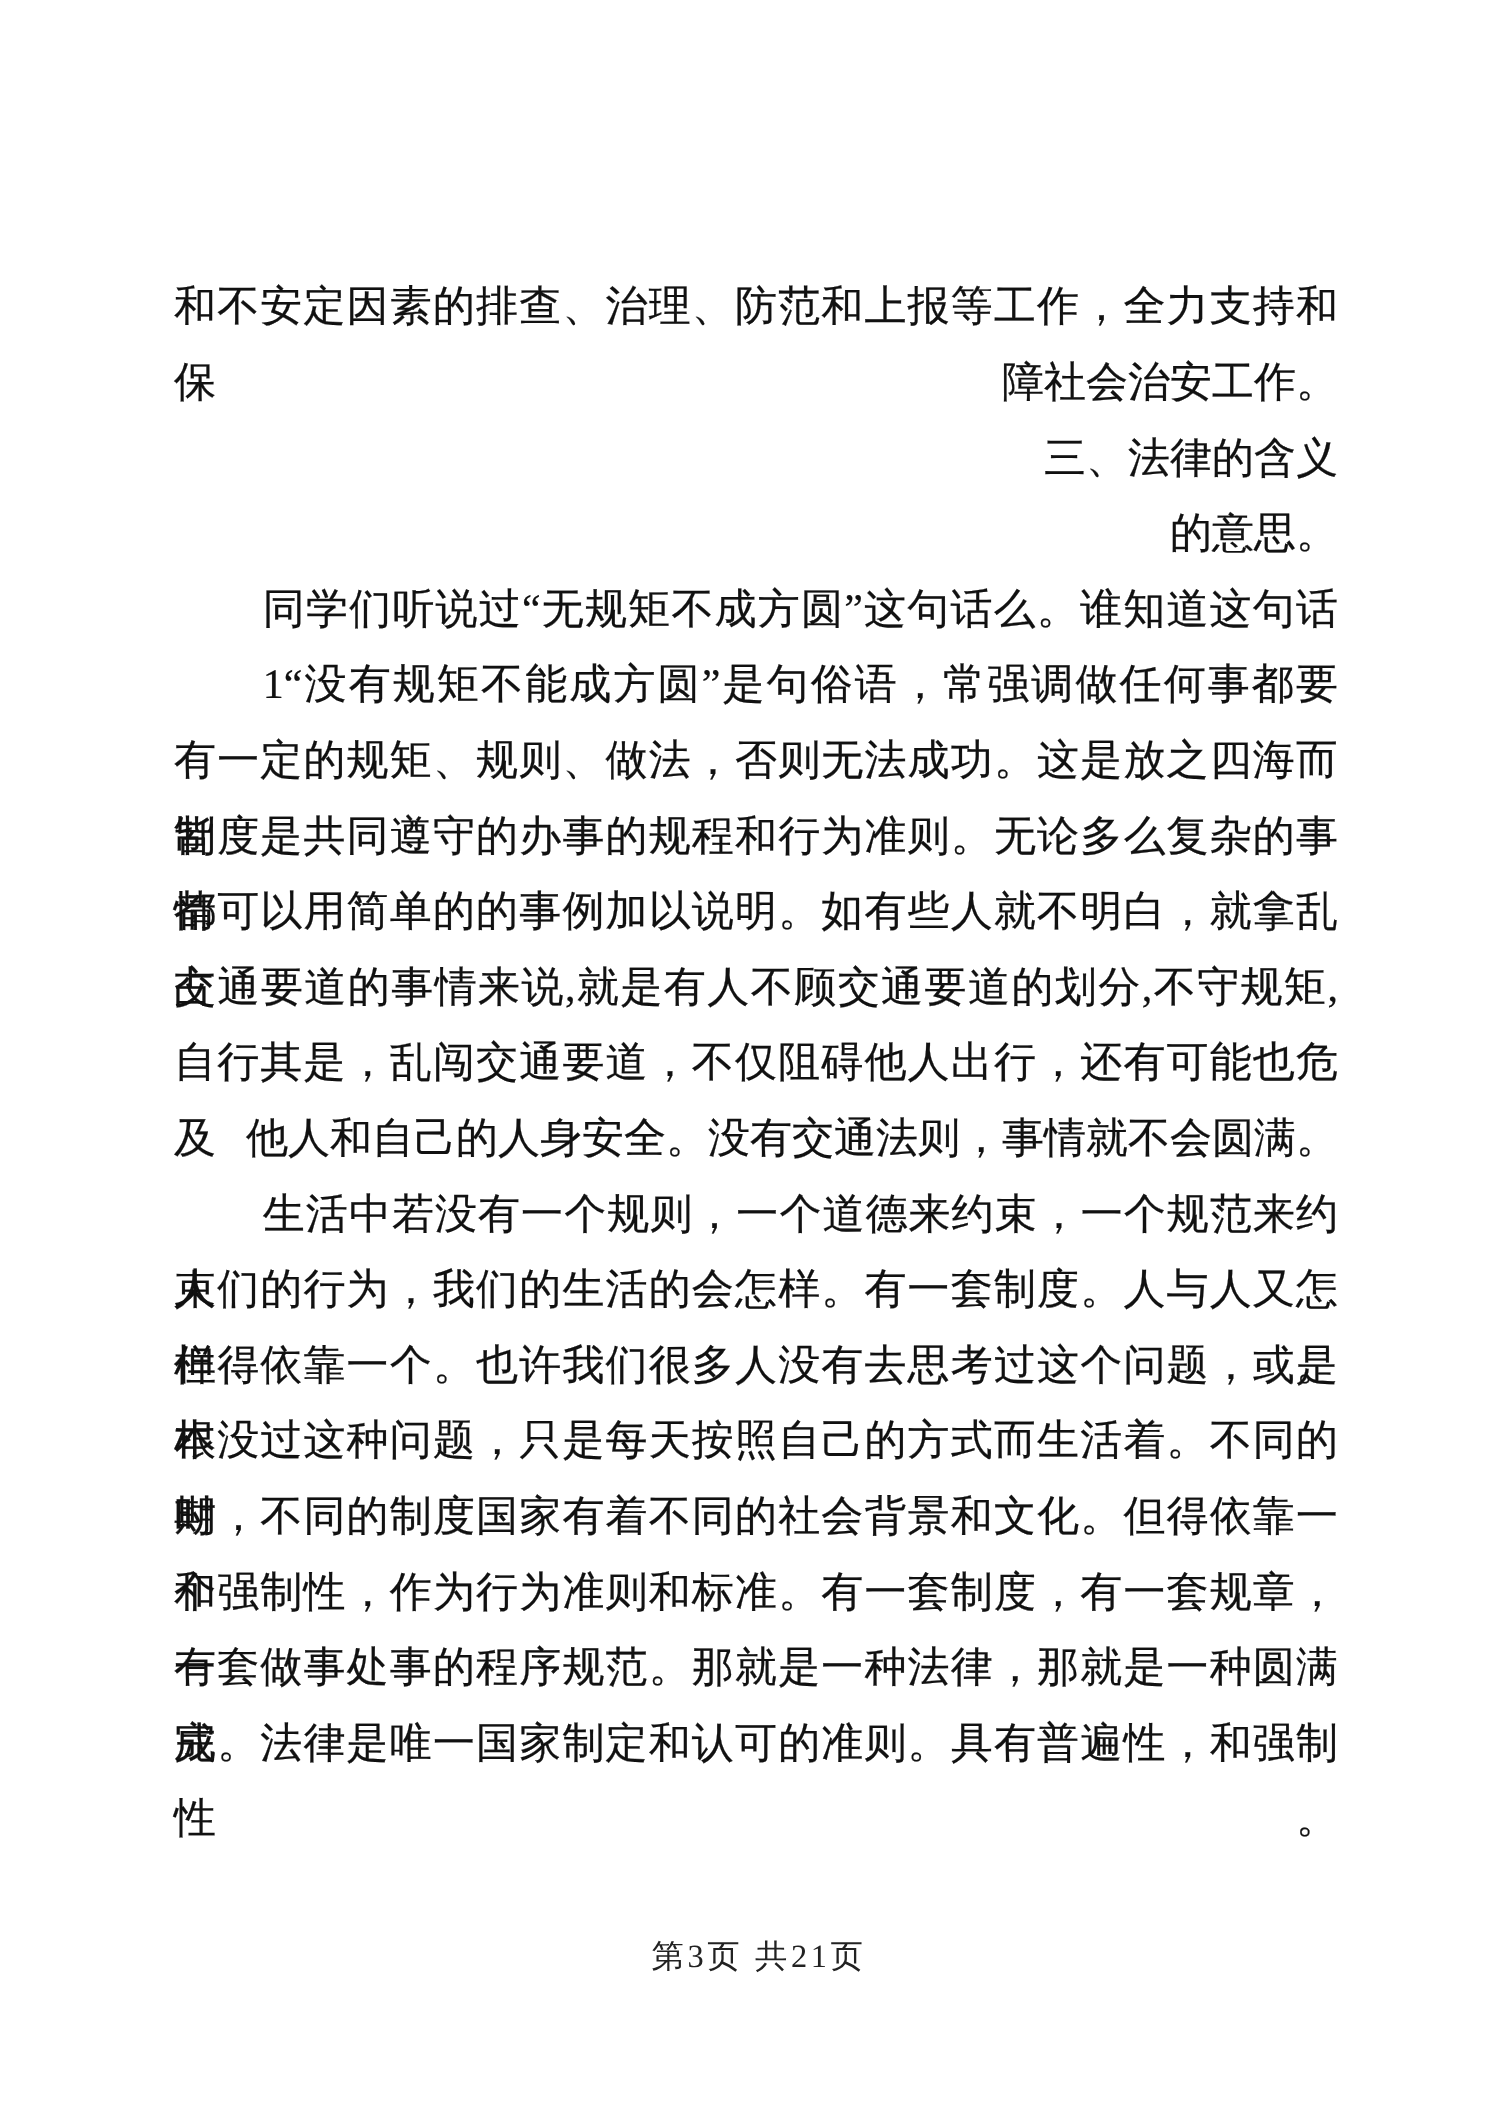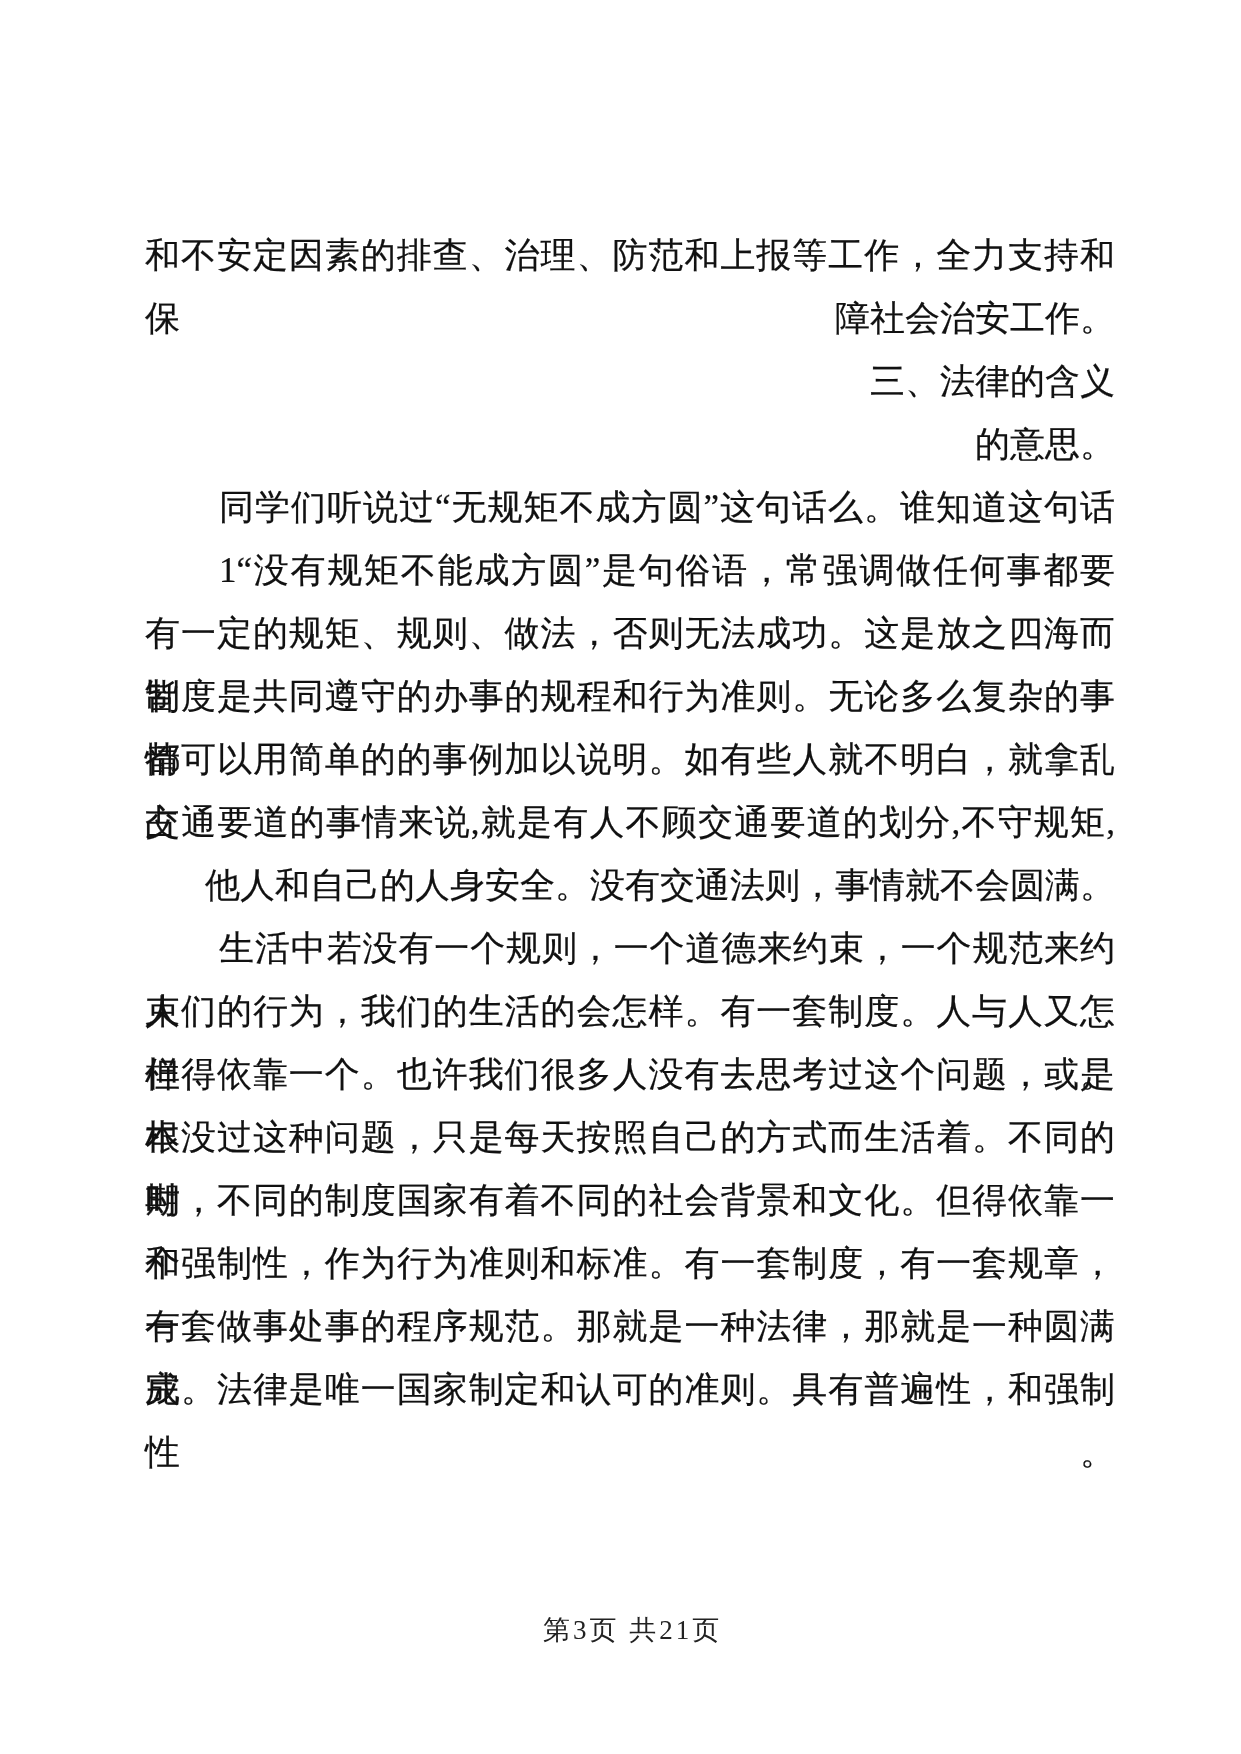--- a/index.html
+++ b/index.html
@@ -70,20 +70,21 @@
   <div class="line j">和不安定因素的排查、治理、防范和上报等工作，全力支持和保</div>
       <div class="line">障社会治安工作。</div>
       <div class="line i">三、法律的含义</div>
       <div class="line">的意思。</div>
       <div class="line j i">同学们听说过“无规矩不成方圆”这句话么。谁知道这句话</div>
       <div class="line j i">1“没有规矩不能成方圆”是句俗语，常强调做任何事都要</div>
       <div class="line j">有一定的规矩、规则、做法，否则无法成功。这是放之四海而皆</div>
       <div class="line j">制度是共同遵守的办事的规程和行为准则。无论多么复杂的事情</div>
       <div class="line j">都可以用简单的的事例加以说明。如有些人就不明白，就拿乱占</div>
       <div class="line j">交通要道的事情来说,就是有人不顾交通要道的划分,不守规矩,</div>
+      <div class="line j">自行其是，乱闯交通要道，不仅阻碍他人出行，还有可能也危及</div>
       <div class="line">他人和自己的人身安全。没有交通法则，事情就不会圆满。</div>
       <div class="line j i">生活中若没有一个规则，一个道德来约束，一个规范来约束</div>
       <div class="line j">人们的行为，我们的生活的会怎样。有一套制度。人与人又怎样。</div>
       <div class="line j">但得依靠一个。也许我们很多人没有去思考过这个问题，或是根</div>
       <div class="line j">本没过这种问题，只是每天按照自己的方式而生活着。不同的时</div>
       <div class="line j">期，不同的制度国家有着不同的社会背景和文化。但得依靠一个</div>
       <div class="line j">和强制性，作为行为准则和标准。有一套制度，有一套规章，有</div>
       <div class="line j">一套做事处事的程序规范。那就是一种法律，那就是一种圆满完</div>
       <div class="line j">成。法律是唯一国家制定和认可的准则。具有普遍性，和强制性。</div>
     </div>

